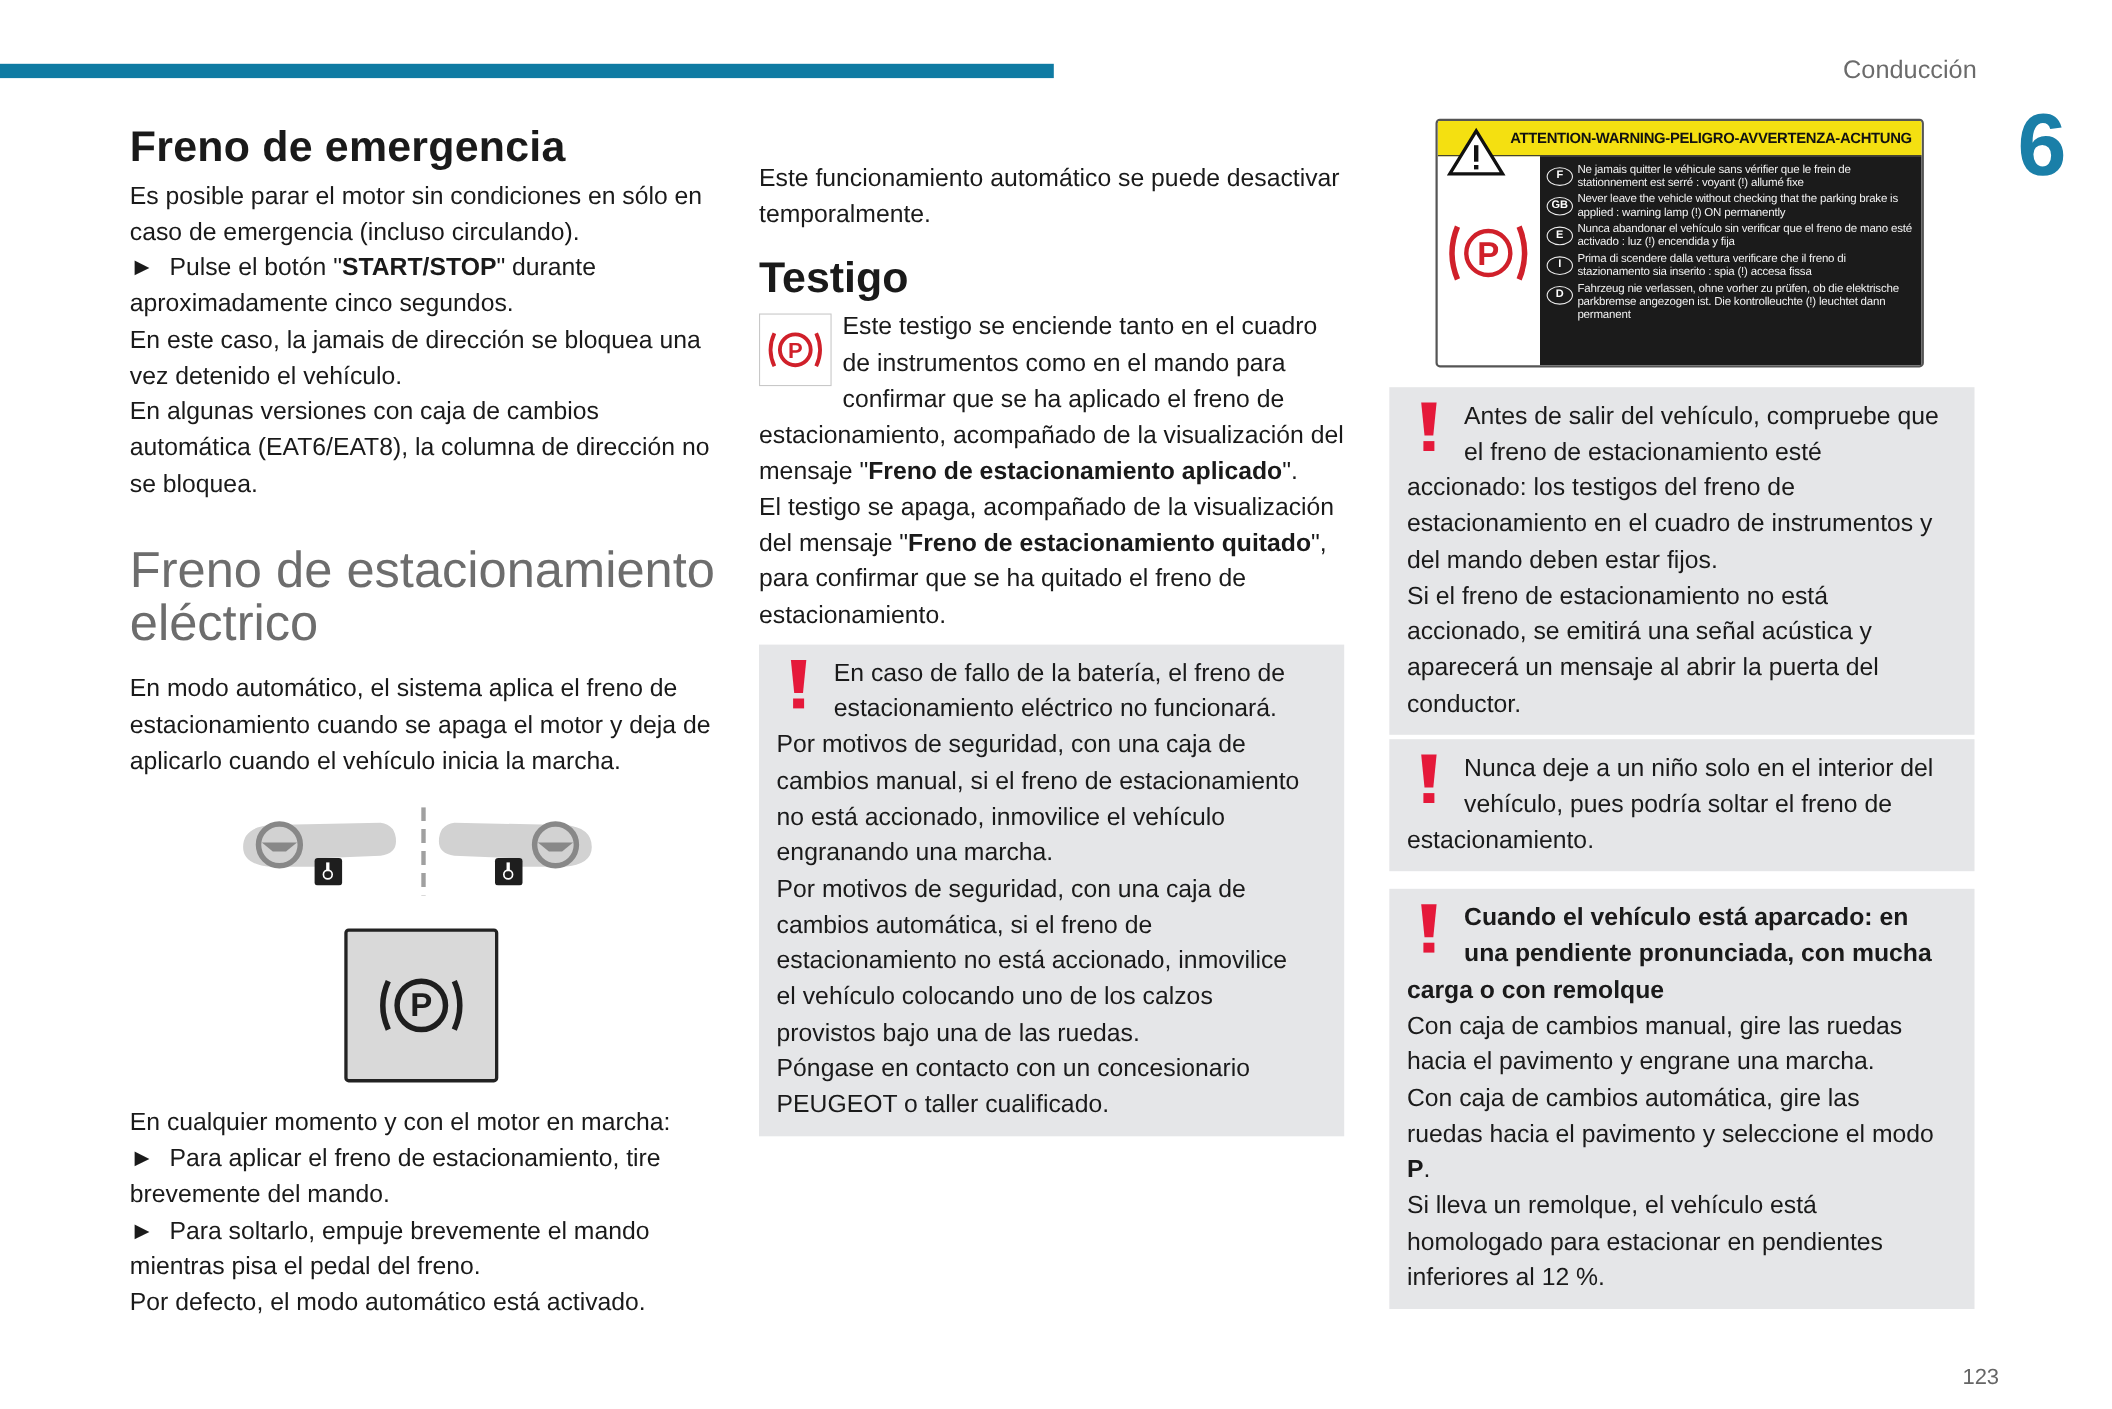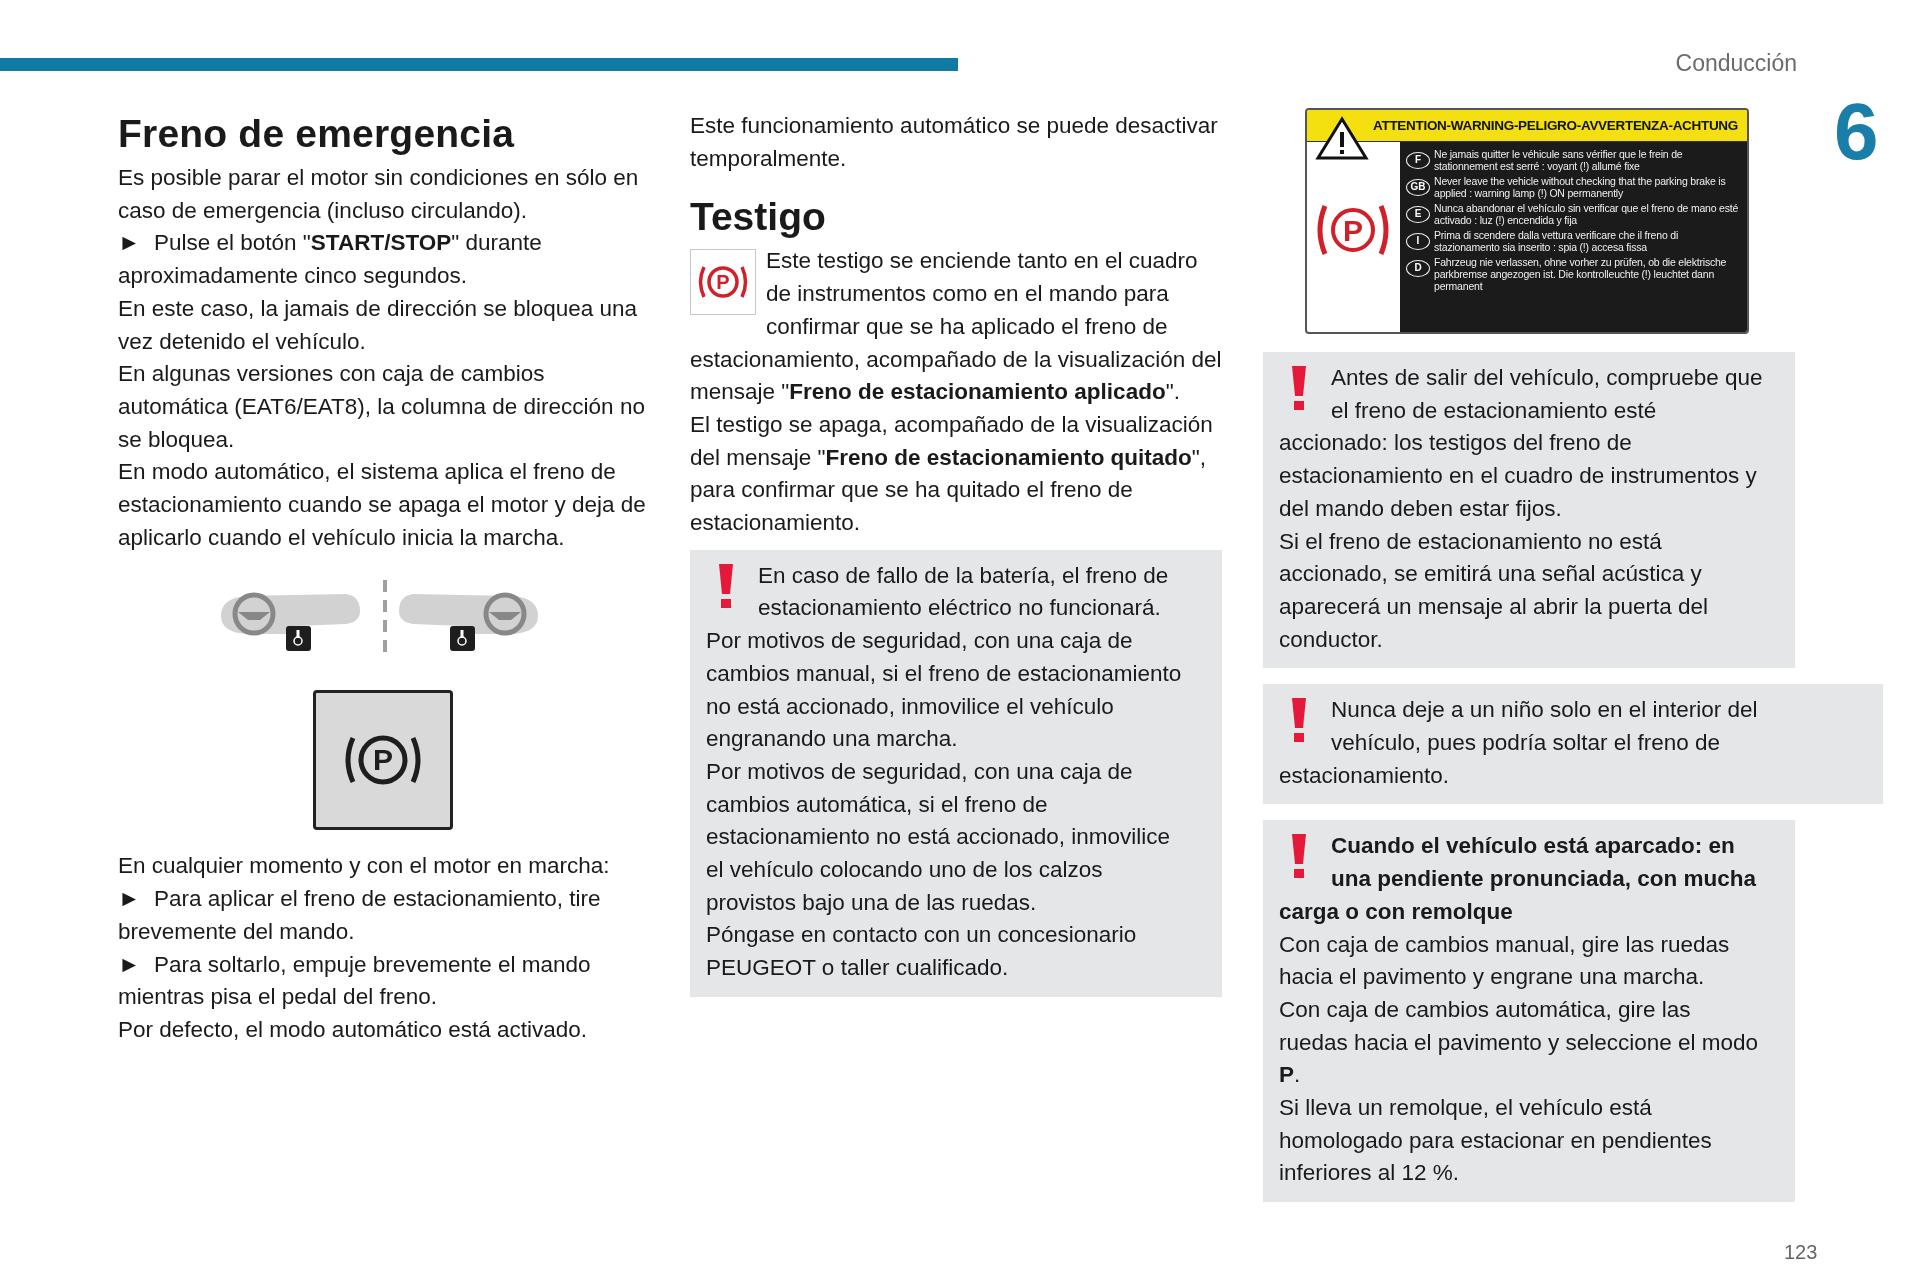--- a/index.html
+++ b/index.html
@@ -6,21 +6,21 @@
   html, body { width: 1920px; height: 1281px; background: #ffffff; overflow: hidden; }
   body { position: relative; font-family: "Liberation Sans", sans-serif; color: #1a1a1a; }
 
   .top-bar { position: absolute; left: 0; top: 58px; width: 958px; height: 13px; background: #0f7ba3; }
   .section-name { position: absolute; right: 123px; top: 50px; font-size: 23px; color: #6b6b6b; }
   .chapter-num { position: absolute; left: 1834px; top: 92px; font-size: 80px; font-weight: bold; color: #1a7fa8; line-height: 1; }
   .page-num { position: absolute; left: 1784px; top: 1241px; font-size: 20px; color: #666; }
 
   .col { position: absolute; top: 110px; }
   .col-left { left: 118px; width: 540px; }
-  .col-mid { left: 690px; width: 538px; }
+  .col-mid { left: 690px; width: 538px; margin-top: 36px; }
   .col-right { left: 1263px; width: 535px; }
 
   p, .line { font-size: 22.5px; line-height: 32.7px; }
   b { font-weight: bold; }
 
   h1.h-bold { font-size: 39px; font-weight: bold; line-height: 48px; margin-bottom: 4px; letter-spacing: 0.2px; }
   h2.h-light { font-size: 46px; font-weight: normal; color: #6d6d6d; line-height: 48px; margin-top: 38px; margin-bottom: 20px; }
   h2.h-bold2 { font-size: 39px; font-weight: bold; line-height: 48px; margin-top: 18px; margin-bottom: 4px; }
 
   .arrow { display: inline-block; width: 36px; }
@@ -31,21 +31,21 @@
               background: repeating-linear-gradient(to bottom, #a0a0a0 0 12px, transparent 12px 20px); }
   .pbox { position: absolute; left: 195px; top: 112px; width: 140px; height: 140px; background: #d9d9d9;
           border: 3px solid #222; border-radius: 4px; display: flex; align-items: center; justify-content: center; }
 
   .testigo-icon { float: left; width: 66px; height: 66px; border: 1px solid #c8c8c8; margin: 4px 10px 0 0; display: flex; align-items: center; justify-content: center; background: #fff; }
 
   .callout { background: #e5e6e8; padding: 10px 30px 12px 16px; position: relative; }
   .callout .excl { float: left; width: 40px; height: 56px; margin: 2px 12px 0 0; display: flex; justify-content: center; }
   .callout-mid { margin-top: 10px; width: 532px; }
   .callout-r1 { width: 532px; margin-top: 18px; }
-  .callout-r2 { width: 620px; margin-top: 16px; }
+  .callout-r2 { width: 532px; margin-top: 4px; }
   .callout-r3 { width: 532px; margin-top: 16px; }
 
   .warn-label { position: relative; width: 444px; height: 226px; margin-left: 42px; border: 2px solid #555; border-radius: 4px; overflow: hidden; background: #fff; }
   .warn-head { position: absolute; left: 0; top: 0; right: 0; height: 32px; background: #f4e011; border-bottom: 1px solid #333; }
   .warn-head-text { position: absolute; left: 66px; top: 8px; font-size: 13.5px; font-weight: bold; color: #111; letter-spacing: -0.3px; text-align: right; }
   .warn-tri { position: absolute; left: 8px; top: 6px; }
   .warn-body { position: absolute; left: 93px; top: 32px; right: 0; bottom: 0; background: #1b1b1b; padding: 6px 6px 0 6px; }
   .warn-row { display: flex; align-items: flex-start; margin-bottom: 3px; }
   .lang-badge { flex: none; width: 24px; height: 17px; border: 1.5px solid #eee; border-radius: 50%; color: #fff; font-size: 10px; font-weight: bold; text-align: center; line-height: 14px; margin: 4px 4px 0 0; }
   .warn-txt { color: #f0f0f0; font-size: 10.5px; line-height: 12px; letter-spacing: -0.2px; }
@@ -58,20 +58,21 @@
 <div class="section-name">Conducción</div>
 <div class="chapter-num">6</div>
 
 <div class="col col-left">
   <h1 class="h-bold">Freno de emergencia</h1>
   <p>Es posible parar el motor sin condiciones en sólo en caso de emergencia (incluso circulando).</p>
   <p><span class="arrow">►</span><span>Pulse el botón "</span><b>START/STOP</b><span>" durante aproximadamente cinco segundos.</span></p>
   <p>En este caso, la jamais de dirección se bloquea una vez detenido el vehículo.</p>
   <p>En algunas versiones con caja de cambios automática (EAT6/EAT8), la columna de dirección no se bloquea.</p>
 
+  <h2 class="h-light">Freno de estacionamiento eléctrico</h2>
   <p>En modo automático, el sistema aplica el freno de estacionamiento cuando se apaga el motor y deja de aplicarlo cuando el vehículo inicia la marcha.</p>
 
   <div class="illus">
     <svg class="wheel-unit" style="left:98px" viewBox="0 0 145 65">
       <path d="M5 30 Q5 12 30 10 L130 8 Q144 10 144 25 Q144 36 130 38 L80 40 L80 48 L30 48 Q5 46 5 30 Z" fill="#d2d2d2"></path>
       <circle cx="38" cy="28" r="19" fill="none" stroke="#888" stroke-width="5"></circle>
       <path d="M22 26 L54 26 L44 34 L32 34 Z" fill="#888"></path>
       <rect x="70" y="40" width="25" height="25" rx="3" fill="#1e1e1e"></rect>
       <circle cx="82" cy="55" r="4" fill="none" stroke="#fff" stroke-width="1.5"></circle>
       <rect x="80.5" y="44" width="3" height="8" fill="#fff"></rect>

